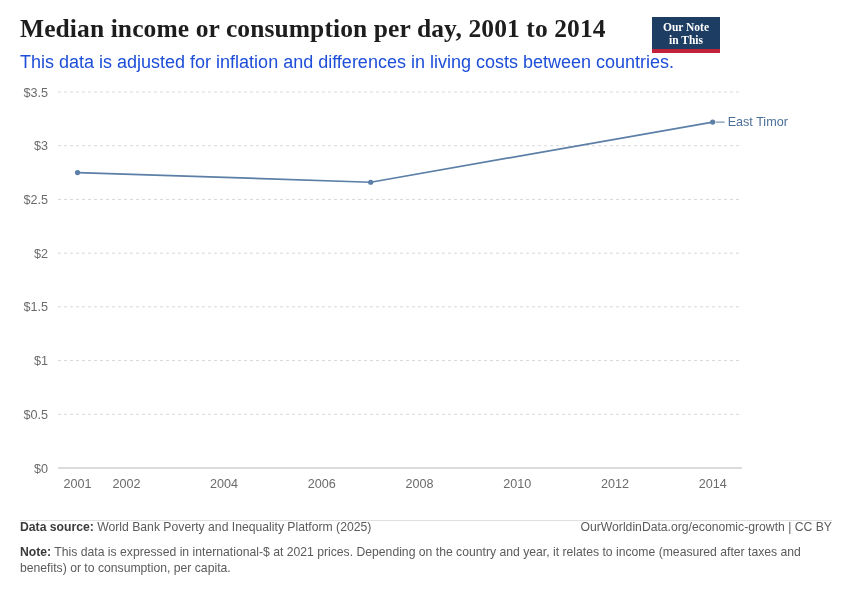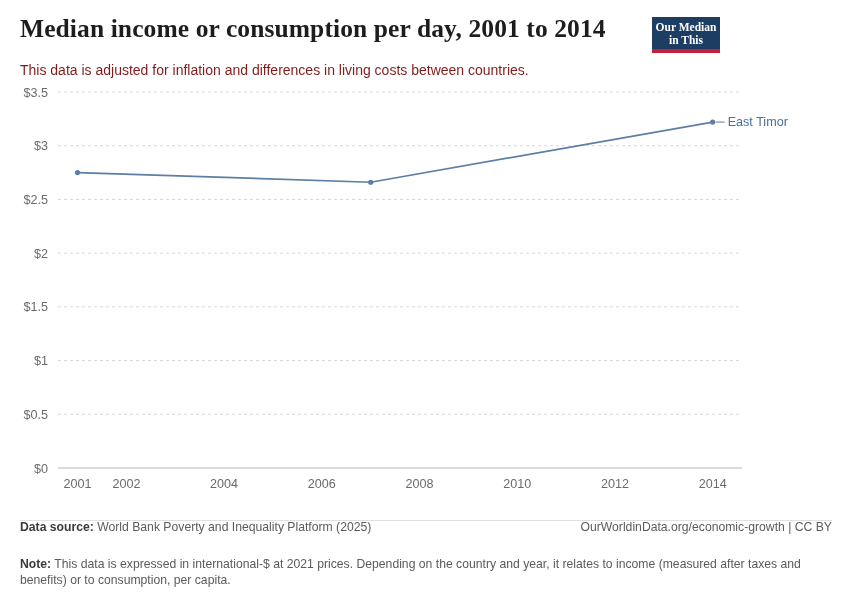--- a/index.html
+++ b/index.html
@@ -31,23 +31,23 @@
   .chart-title {
     font-family: "Liberation Serif", serif;
     font-size: 25.5px;
     font-weight: bold;
     color: #1d1d1d;
     letter-spacing: 0.1px;
     margin: 0;
     line-height: 1.2;
   }
   .chart-subtitle {
-    font-size: 14px;
-    color: #7f1d1d;
-    margin: 16px 0 0 0;
+    font-size: 18px;
+    color: #1d4ed8;
+    margin: 6px 0 0 0;
     line-height: 1.3;
   }
 
   
   .owid-logo {
     position: absolute;
     right: 18px;
     top: 17px;
     width: 68px;
     height: 36px;
@@ -109,21 +109,21 @@
     font-weight: bold;
   }
   .footer-link {
     position: absolute;
     right: 0;
     top: 0;
     color: #5b5b5b;
     text-decoration: none;
   }
   .footer-note {
-    margin-top: 16px;
+    margin-top: 4px;
     line-height: 1.35;
     max-width: 800px;
   }
   .footer-note b {
     color: #3b3b3b;
     font-weight: bold;
   }
   text {
     font-family: "Liberation Sans", sans-serif;
   }
@@ -132,21 +132,21 @@
 <body>
 
 <div class="page">
 
   <div class="header">
     <h1 class="chart-title">Median income or consumption per day, 2001 to 2014</h1>
     <p class="chart-subtitle">This data is adjusted for inflation and differences in living costs between countries.</p>
   </div>
 
   <div class="owid-logo">
-    <div>Our Median</div>
+    <div>Our Note</div>
     <div>in This</div>
   </div>
 
   <div class="plot-wrap">
     <svg class="plot-svg" id="plot" width="850" height="430" viewBox="0 0 850 430">
         <line x1="58" x2="742" y1="390" y2="390" stroke="#b8b8b8" stroke-width="1" stroke-dasharray="0"></line>
         <text x="48" y="394.5" text-anchor="end" font-size="12.6" fill="#6b6b6b">$0</text>
         <line x1="58" x2="742" y1="336.2857142857143" y2="336.2857142857143" stroke="#d8d8d8" stroke-width="1" stroke-dasharray="3,3"></line>
         <text x="48" y="340.7857142857143" text-anchor="end" font-size="12.6" fill="#6b6b6b">$0.5</text>
         <line x1="58" x2="742" y1="282.57142857142856" y2="282.57142857142856" stroke="#d8d8d8" stroke-width="1" stroke-dasharray="3,3"></line>

